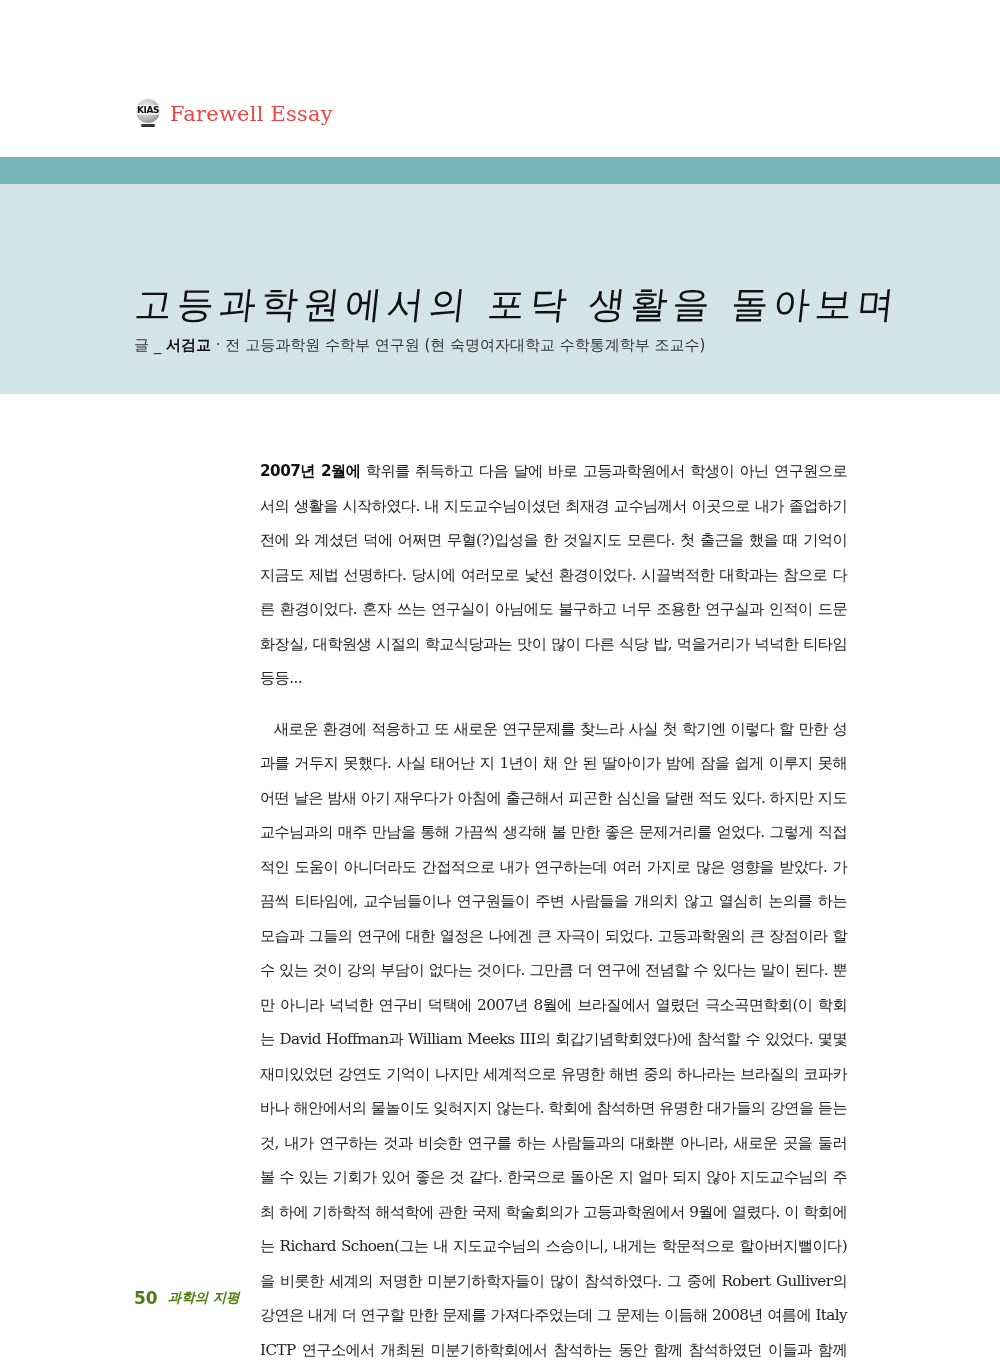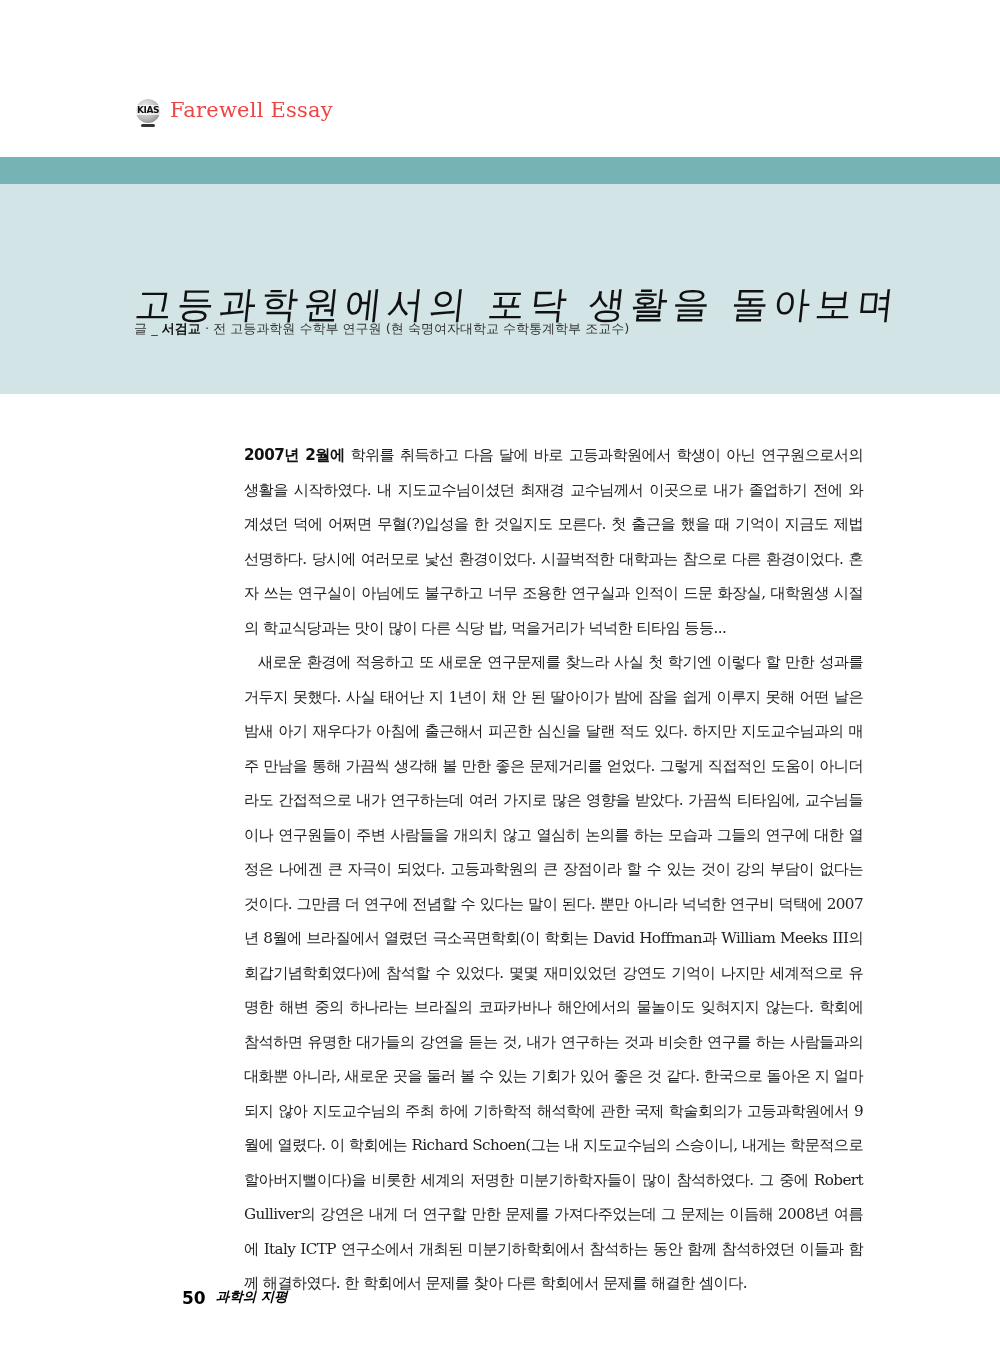--- a/index.html
+++ b/index.html
@@ -1,20 +1,20 @@
 <!DOCTYPE html>
 <html><head>
 <meta charset="utf-8">
 <style>
   html, body { margin: 0; padding: 0; background: #ffffff; }
   body { width: 1000px; height: 1365px; position: relative; overflow: hidden; }
 
   .header-label {
     position: absolute; left: 134px; top: 98px;
-    display: flex; gap: 8px;
+    display: flex; align-items: center; gap: 8px;
   }
   .kias-logo { width: 28px; height: 32px; position: relative; }
   .kias-logo .globe {
     position: absolute; left: 2px; top: 1px; width: 24px; height: 24px; border-radius: 50%;
     background: radial-gradient(circle at 40% 35%, #f2f2f2 0%, #b8b8b8 55%, #6c6c6c 100%);
   }
   .kias-logo .txt {
     position: absolute; left: 0; top: 7px; width: 28px; text-align: center;
     font-family: "DejaVu Sans", sans-serif; font-weight: bold; font-size: 9px;
     color: #111; letter-spacing: -0.5px; background: rgba(255,255,255,0.7);
@@ -29,38 +29,38 @@
 
   .band-dark { position: absolute; left: 0; top: 157px; width: 1000px; height: 27px; background: #75b4b5; }
   .band-light { position: absolute; left: 0; top: 184px; width: 1000px; height: 210px; background: #d3e4e6; }
 
   .title {
     position: absolute; left: 135px; top: 255px;
     font-family: "DejaVu Sans", sans-serif; font-size: 37px; color: #111;
     letter-spacing: 5px; transform: skewX(-6deg); font-weight: normal;
   }
   .byline {
-    position: absolute; left: 134px; top: 320px;
-    font-family: "DejaVu Sans", sans-serif; font-size: 13px; color: #333;
+    position: absolute; left: 134px; top: 336px;
+    font-family: "DejaVu Sans", sans-serif; font-size: 15px; color: #333;
   }
   .byline b { color: #111; }
 
   .body-text {
     position: absolute; left: 244px; top: 438px; width: 619px;
     font-family: "DejaVu Serif", serif; font-size: 15.2px; line-height: 34.5px;
     color: #222; text-align: justify; letter-spacing: -0.6px;
   }
-  .body-text p { margin: 0; }
+  .body-text p { margin: 16px; }
   .body-text .lead { font-family: "DejaVu Sans", sans-serif; font-weight: bold; color: #111; letter-spacing: -0.5px; }
   .body-text .indent { text-indent: 14px; }
 
   .footer {
     position: absolute; left: 134px; top: 1288px;
-    display: flex; align-items: flex-start; gap: 10px;
-    font-family: "DejaVu Sans", sans-serif; color: #000000; margin-left: 48px;
+    display: flex; align-items: center; gap: 10px;
+    font-family: "DejaVu Sans", sans-serif; color: #4d7c0f;
   }
   .footer .page-num { font-weight: bold; font-size: 17px; }
   .footer .mag { font-size: 13.5px; font-weight: bold; font-style: italic; }
 </style>
 </head>
 <body>
 
 <div class="header-label">
   <div class="kias-logo">
     <div class="globe"></div>

